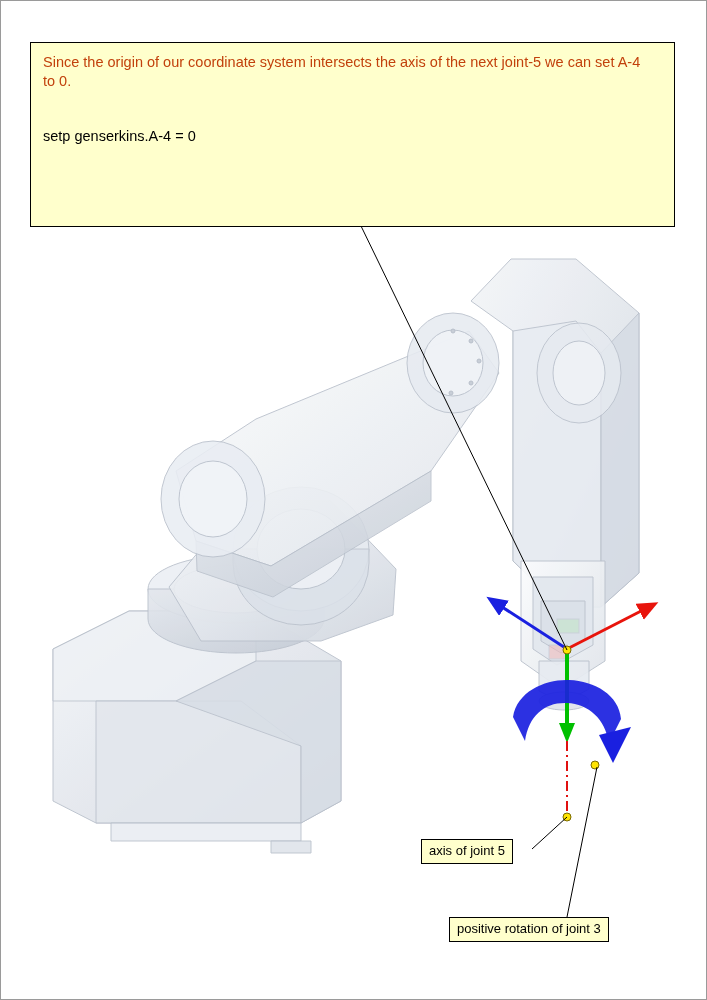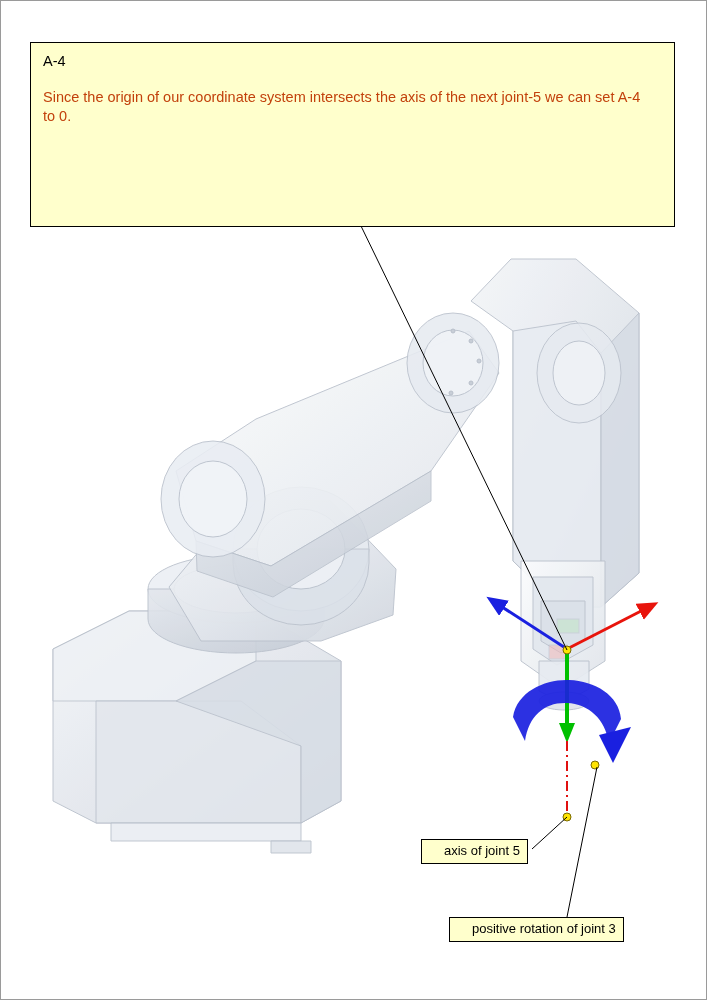--- a/index.html
+++ b/index.html
@@ -52,21 +52,21 @@
   }
 
   
   .tag {
     position: absolute;
     background: #ffffcc;
     border: 1px solid #000000;
     box-sizing: border-box;
     font-size: 13px;
     color: #000;
-    padding: 4px 7px 5px 22px;
+    padding: 4px 7px 5px 7px;
     white-space: nowrap;
     line-height: 1.1;
   }
   #tag-axis5 { left: 420px; top: 838px; }
   #tag-posrot { left: 448px; top: 916px; }
 
   
   #scene {
     position: absolute;
     left: 0; top: 0;
@@ -178,20 +178,20 @@
     </g>
 
     <g stroke="#000" stroke-width="1" fill="none">
       <line x1="360" y1="225" x2="566" y2="649"></line>
       <line x1="531" y1="848" x2="566" y2="816"></line>
       <line x1="566" y1="916" x2="596" y2="766"></line>
     </g>
   </svg>
 
   <div id="note-a4">
-    <p class="note-title">A-4</p>
     <p class="note-body">Since the origin of our coordinate system intersects the axis of the next joint-5 we can set A-4 to 0.</p>
+    <p class="note-code">setp genserkins.A-4 =  0</p>
   </div>
 
   <div class="tag" id="tag-axis5">axis of joint 5</div>
   <div class="tag" id="tag-posrot">positive rotation of joint 3</div>
 
 </div>
 
 </body></html>

